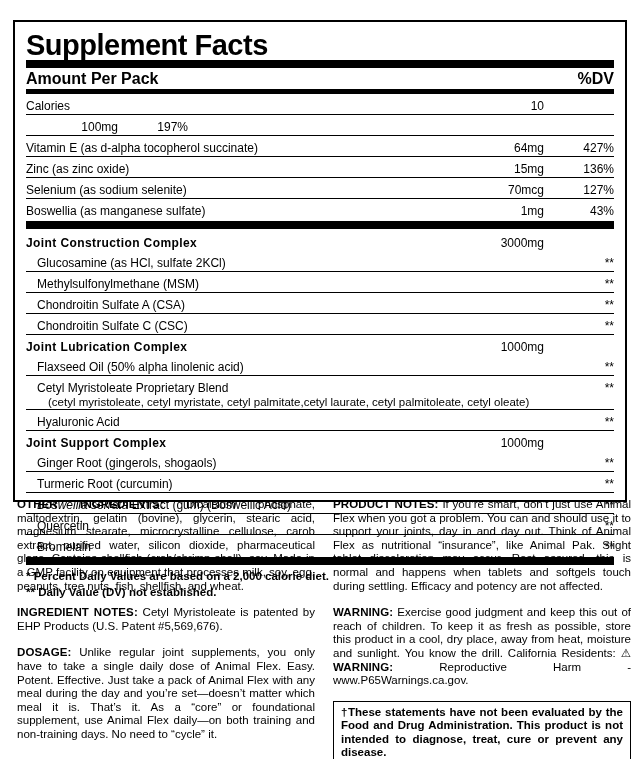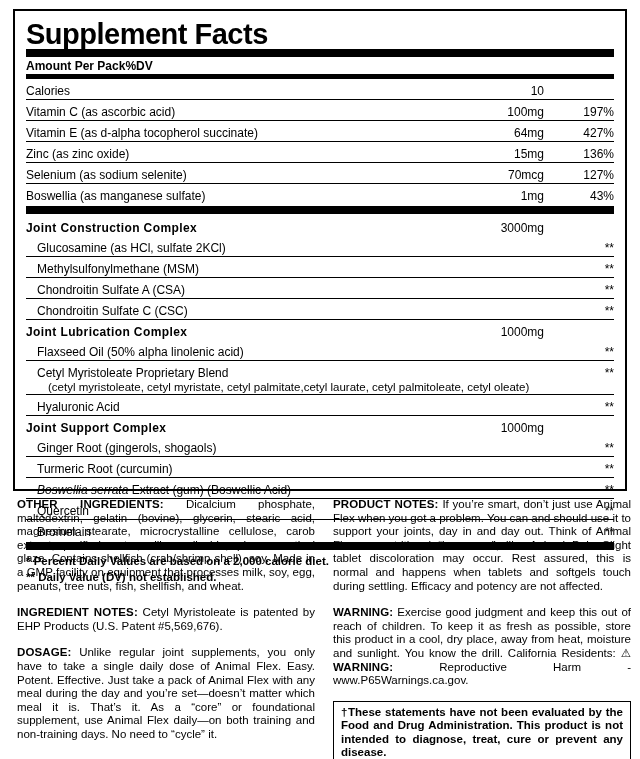--- a/index.html
+++ b/index.html
@@ -5,37 +5,37 @@
   * { margin:0; padding:0; box-sizing:border-box; }
   html,body { background:#fff; }
   body {
     width:640px; height:759px;
     font-family:"Liberation Sans", sans-serif;
     color:#000;
     position:relative;
     overflow:hidden;
   }
   .panel {
-    position:absolute; left:13px; top:9px; width:614px; height:482px;
+    position:absolute; left:13px; top:20px; width:614px; height:482px;
     border:2.5px solid #000;
     background:#fff;
     padding:6px 11px 0 11px;
   }
   .title {
     font-size:29px; font-weight:bold; letter-spacing:-0.5px;
     line-height:1.05; margin-top:2px;
   }
   .serving-row {
     display:flex; justify-content:space-between;
     font-size:12px; margin-top:3px; margin-bottom:5px;
   }
   .thick-bar { height:8px; background:#000; }
   .hdr-row {
-    display:flex; 
-    font-weight:bold; font-size:12px; padding:2px 0 1px 0;
+    display:flex; justify-content:space-between;
+    font-weight:bold; font-size:16px; padding:2px 0 1px 0;
   }
   .mid-bar { height:5px; background:#000; }
   .table { font-size:12px; }
   .row { display:flex; align-items:flex-end; padding:5px 0 1px 0; }
   .row.sep { border-top:1px solid #000; }
   .row .name { flex:1; white-space:nowrap; overflow:hidden; }
   .row .amt { width:92px; text-align:right; flex:none; }
   .row .dv { width:70px; text-align:right; flex:none; }
   .row.section .name { font-weight:bold; letter-spacing:0.4px; }
   .row.indent .name { padding-left:11px; }
@@ -74,21 +74,20 @@
     <span>%DV</span>
   </div>
   <div class="mid-bar"></div>
   <div class="table">
       <div class="row">
         <span class="name">Calories</span>
         <span class="amt">10</span>
         <span class="dv"></span>
       </div>
       <div class="row sep">
-        <span class="name">Vitamin C (as ascorbic acid)</span>
         <span class="amt">100mg</span>
         <span class="dv">197%</span>
       </div>
       <div class="row sep">
         <span class="name">Vitamin E (as d-alpha tocopherol succinate)</span>
         <span class="amt">64mg</span>
         <span class="dv">427%</span>
       </div>
       <div class="row sep">
         <span class="name">Zinc (as zinc oxide)</span>

